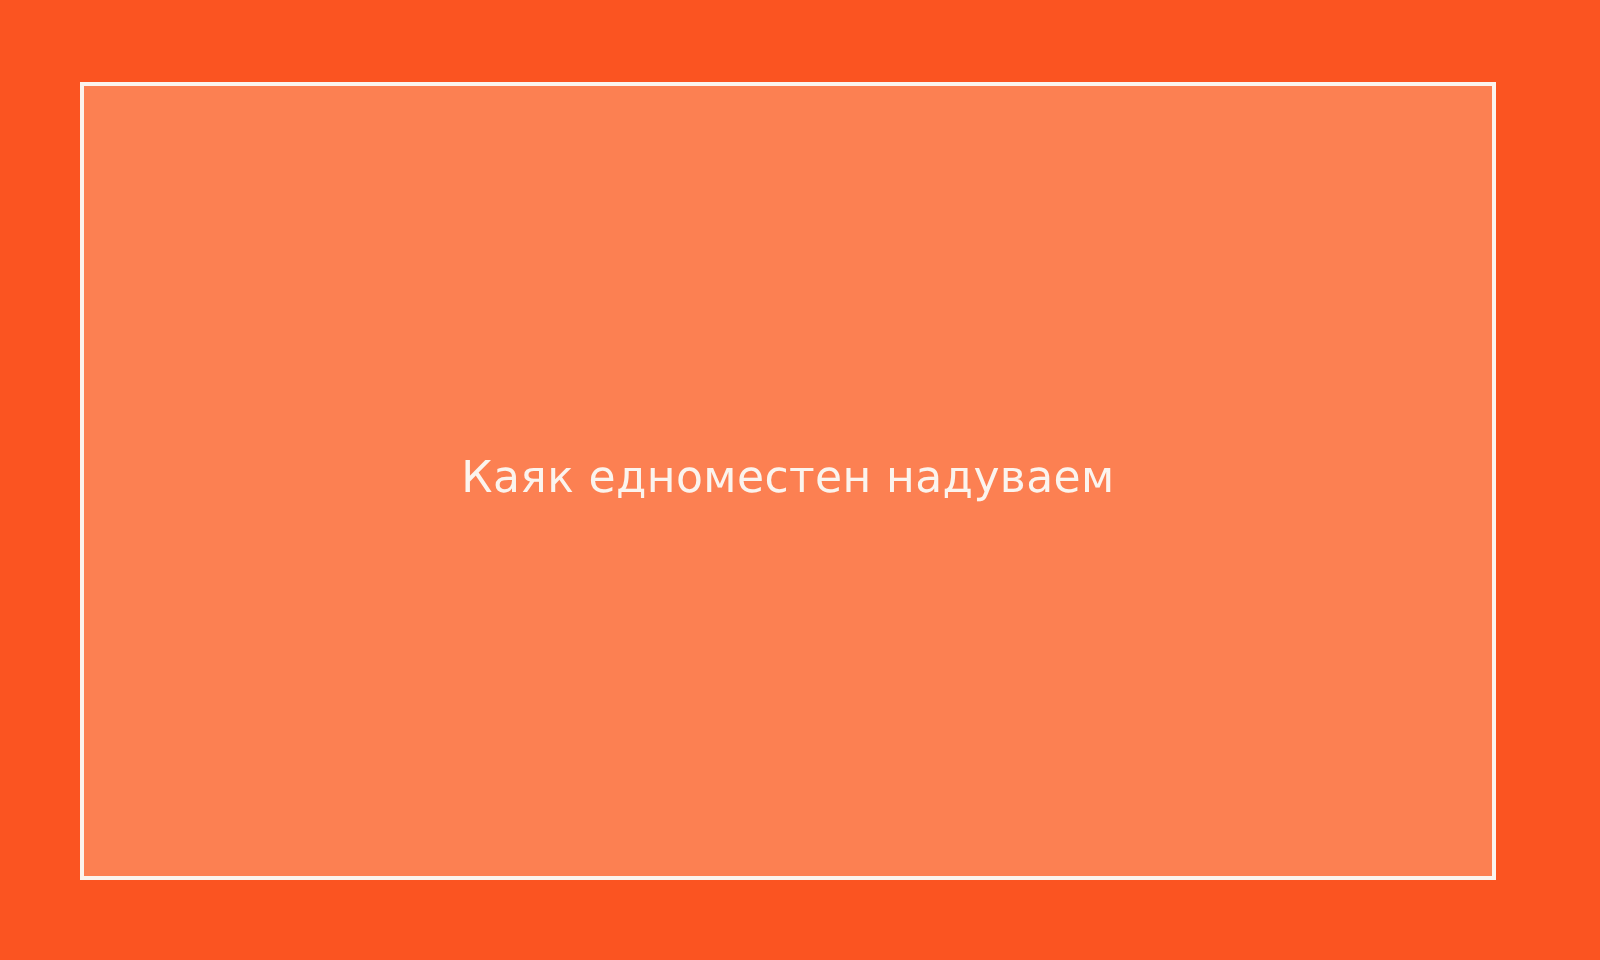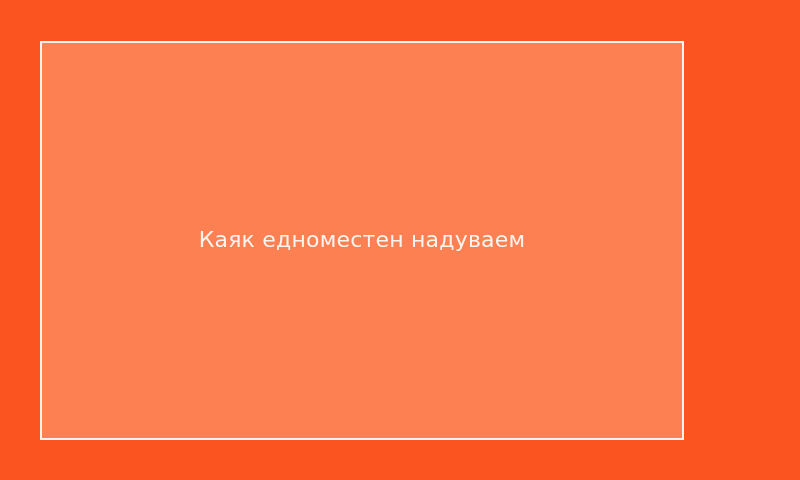--- a/index.html
+++ b/index.html
@@ -20,21 +20,21 @@
     width: 800px;
     height: 480px;
     background: #fb5421;
   }
 
   #inner-panel {
     position: absolute;
     box-sizing: border-box;
     left: 40px;
     top: 41px;
-    width: 644px;
+    width: 708px;
     height: 399px;
     background: #fc8052;
     border: 2px solid #fbf4ee;
     display: flex;
     align-items: center;
     justify-content: center;
   }
 
   #caption-text {
     display: block;

